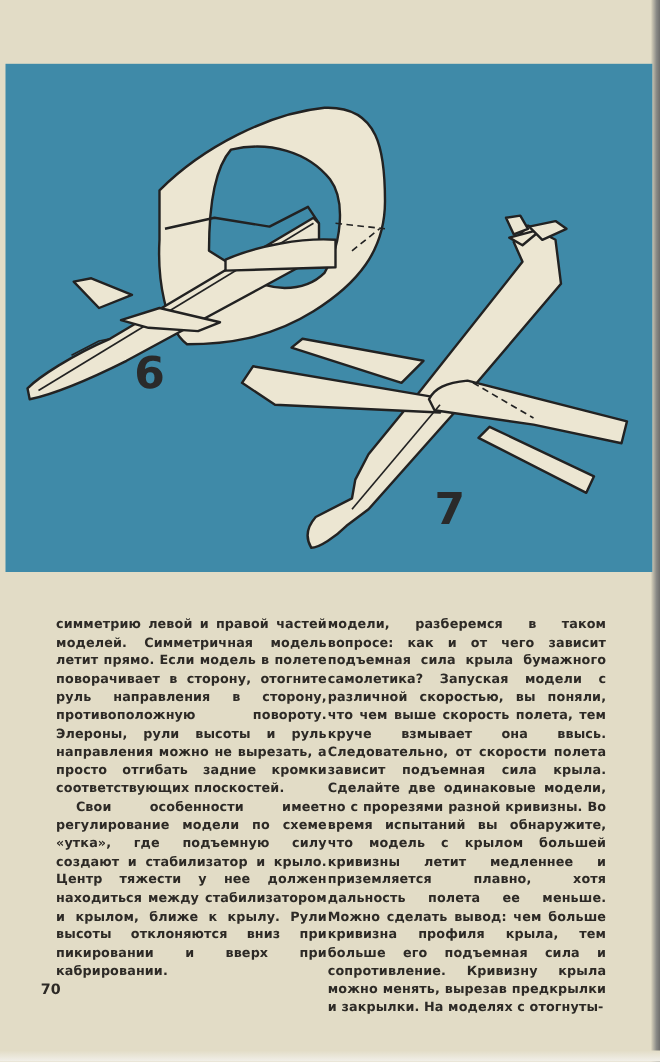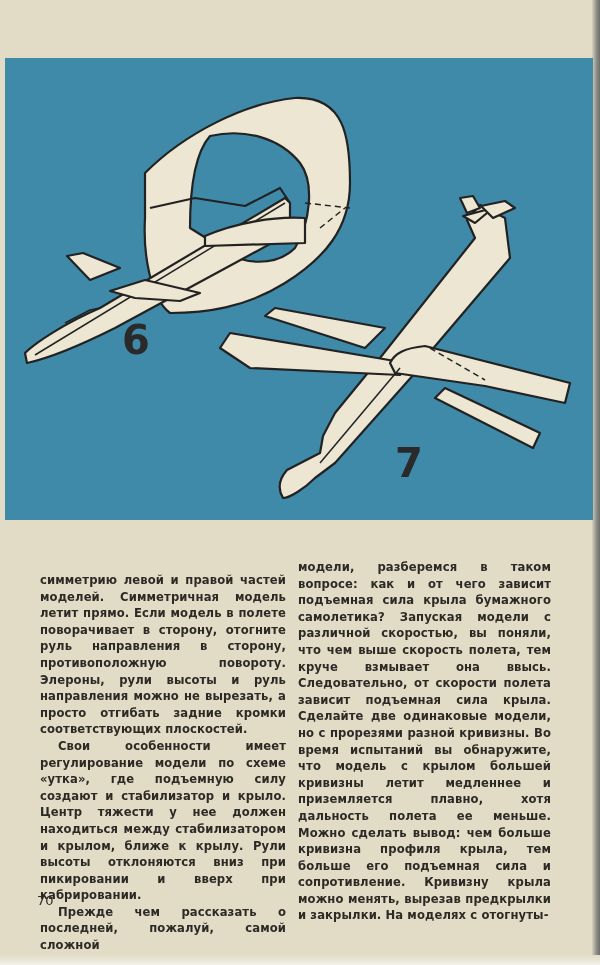--- a/index.html
+++ b/index.html
@@ -27,27 +27,27 @@
       font-size: 40px; color: #2a2a2a; line-height: 1;
     }
     .fig6 { left: 117px; top: 262px; }
     .fig7 { left: 390px; top: 385px; }
     .col {
       position: absolute; top: 559px;
       font-family: "DejaVu Sans", sans-serif; font-weight: bold;
       font-size: 11.6px; line-height: 16.6px; color: #2d2a26;
       letter-spacing: 0.1px;
     }
-    .col-left { left: 40px; width: 246px; margin-top: 13px; }
+    .col-left { left: 51px; width: 246px; }
     .col-right { left: 298px; width: 253px; }
     .col p { margin: 0; text-align: justify; }
     .col p.indent { text-indent: 18px; }
     .page-number {
       position: absolute; left: 37px; top: 893px;
-      font-family: "DejaVu Sans", sans-serif; font-weight: normal; font-size: 13px;
+      font-family: "DejaVu Sans", sans-serif; font-weight: bold; font-size: 13px;
       color: #2d2a26;
     }
   </style>
 </head>
 <body>
 
 <div class="page-shadow"></div>
 <div class="bottom-shadow"></div>
 
 <div class="illustration">
@@ -86,20 +86,19 @@
       </g>
     </g>
   </svg>
   <div class="fig-label fig6">6</div>
   <div class="fig-label fig7">7</div>
 </div>
 
 <div class="col col-left">
   <p>симметрию левой и правой частей моделей. Симметричная модель летит прямо. Если модель в полете поворачивает в сторону, отогните руль направления в сторону, противоположную повороту. Элероны, рули высоты и руль направления можно не вырезать, а просто отгибать задние кромки соответствующих плоскостей.</p>
   <p class="indent">Свои особенности имеет регулирование модели по схеме «утка», где подъемную силу создают и стабилизатор и крыло. Центр тяжести у нее должен находиться между стабилизатором и крылом, ближе к крылу. Рули высоты отклоняются вниз при пикировании и вверх при кабрировании.</p>
-  <p class="indent">Прежде чем рассказать о последней, пожалуй, самой сложной</p>
 </div>
 
 <div class="col col-right">
   <p>модели, разберемся в таком вопросе: как и от чего зависит подъемная сила крыла бумажного самолетика? Запуская модели с различной скоростью, вы поняли, что чем выше скорость полета, тем круче взмывает она ввысь. Следовательно, от скорости полета зависит подъемная сила крыла. Сделайте две одинаковые модели, но с прорезями разной кривизны. Во время испытаний вы обнаружите, что модель с крылом большей кривизны летит медленнее и приземляется плавно, хотя дальность полета ее меньше. Можно сделать вывод: чем больше кривизна профиля крыла, тем больше его подъемная сила и сопротивление. Кривизну крыла можно менять, вырезав предкрылки и закрылки. На моделях с отогнуты-</p>
 </div>
 
 <div class="page-number">70</div>
 
 </body></html>

